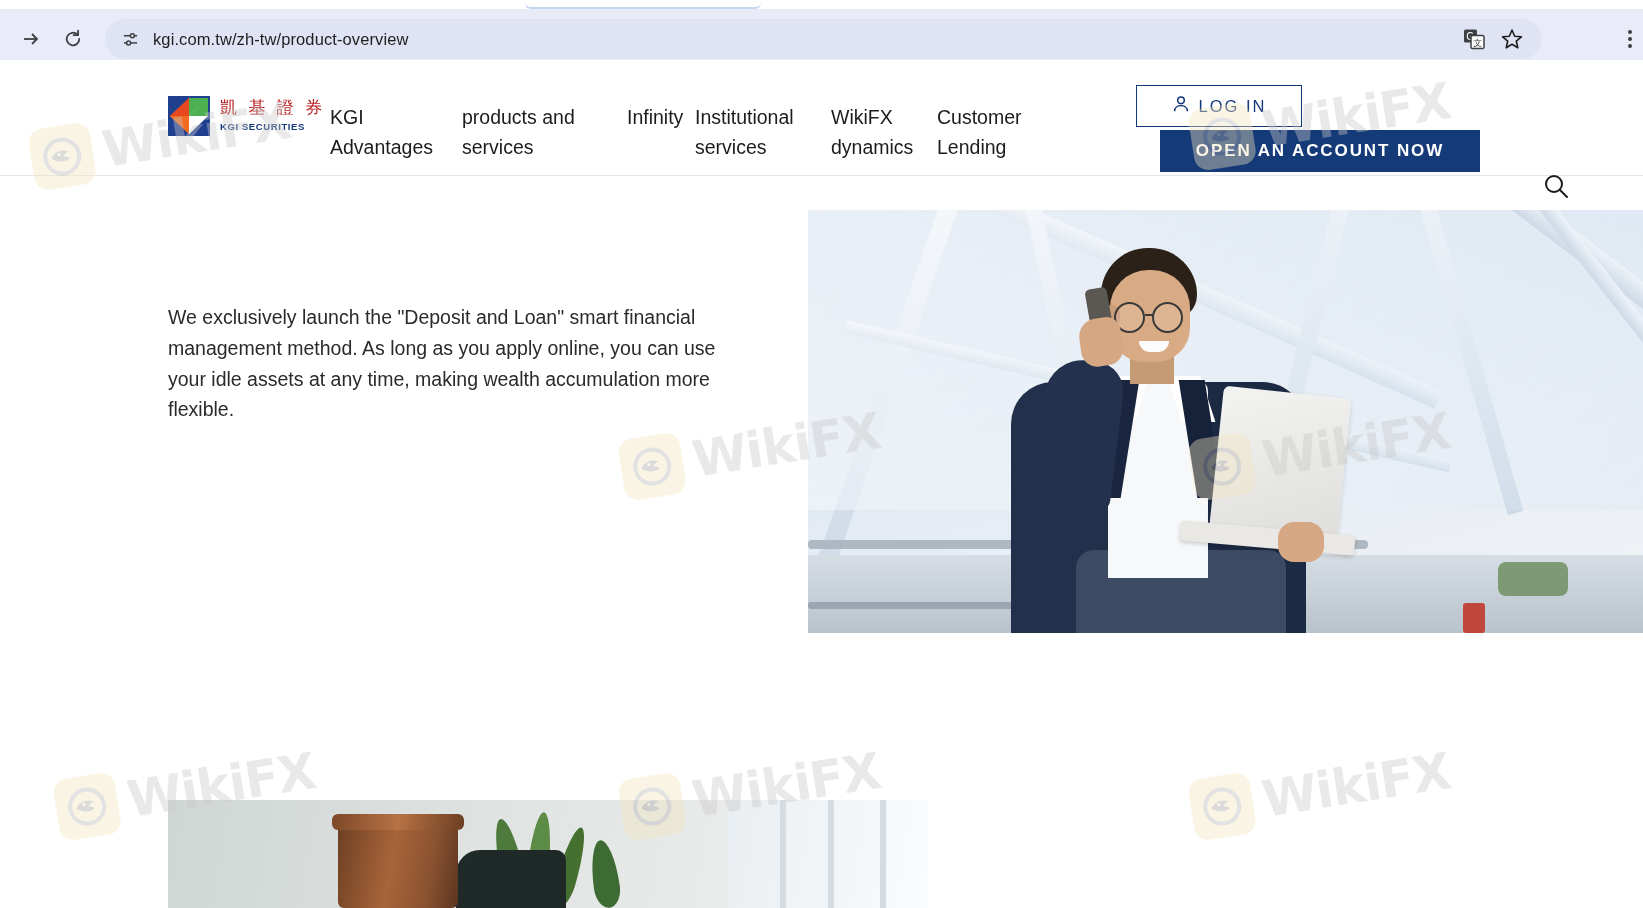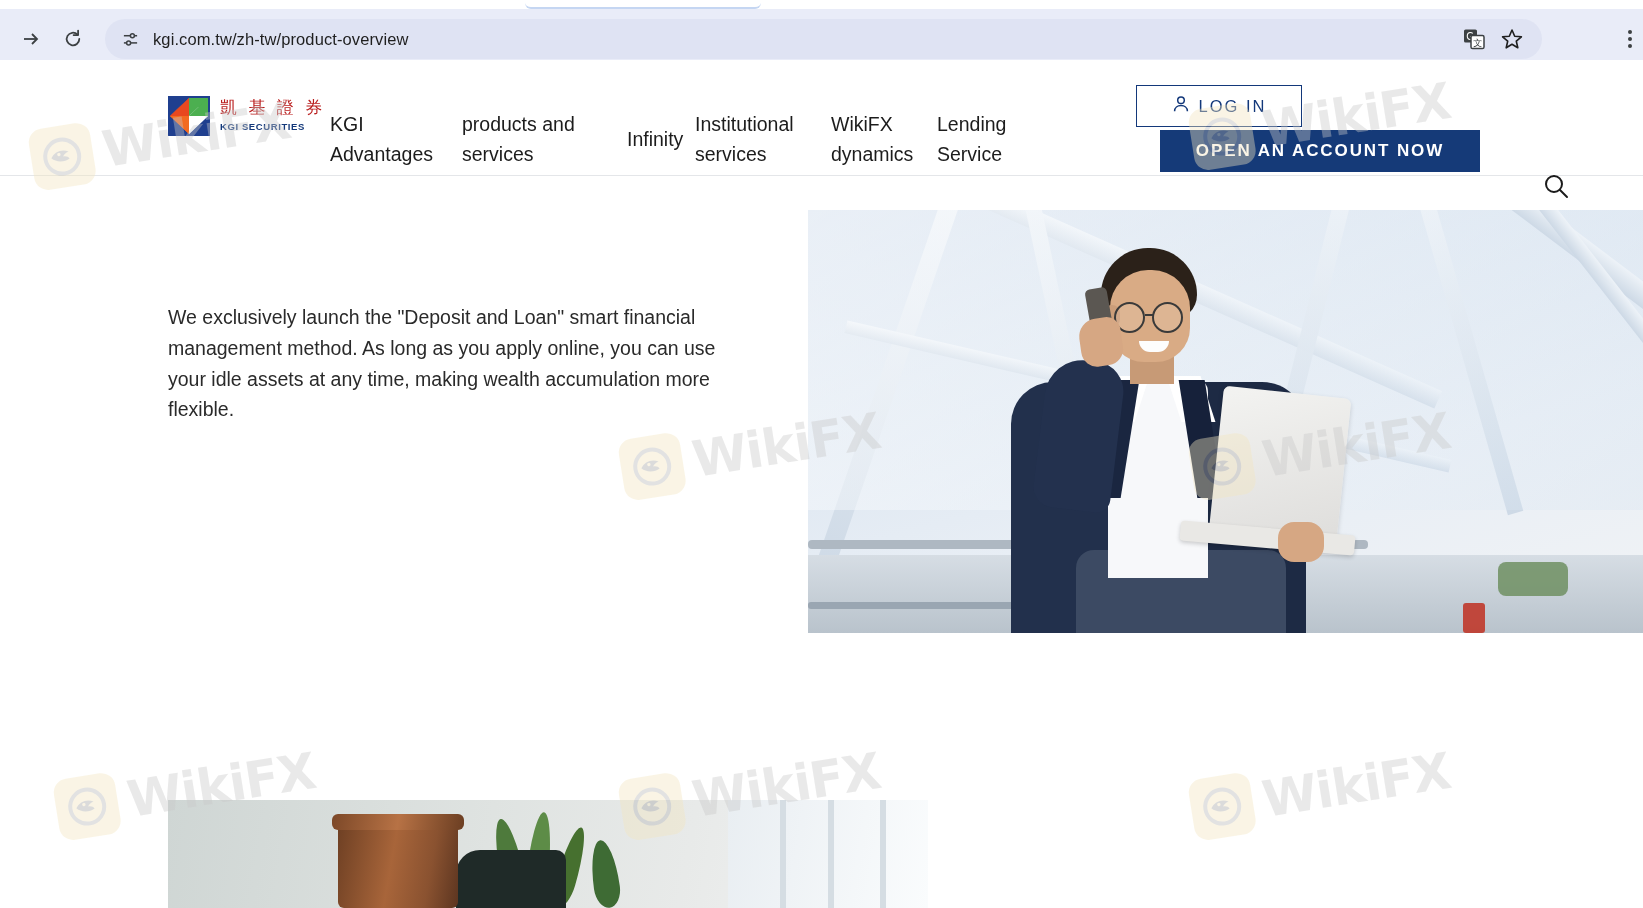--- a/index.html
+++ b/index.html
@@ -160,22 +160,21 @@
     color: #13387a;
     line-height: 1.3;
     margin-top: 4px;
   }
 
   #main-nav {
     position: absolute;
     left: 330px; top: 42px;
     width: 800px;
     display: flex;
-    align-items: center;
-    margin-top: 7px;
+    align-items: flex-start;
   }
   .nav-item {
     font-size: 19.5px;
     color: #1c1c1c;
     line-height: 1.55;
     cursor: pointer;
     padding-right: 2px;
     font-family: "Liberation Sans", sans-serif;
   }
   #nav-0 { width: 132px; }
@@ -628,21 +627,21 @@
         <span id="brand-en">KGI SECURITIES</span>
       </span>
     </div>
 
     <nav id="main-nav">
       <div class="nav-item" id="nav-0">KGI Advantages</div>
       <div class="nav-item" id="nav-1">products and services</div>
       <div class="nav-item" id="nav-2">Infinity</div>
       <div class="nav-item" id="nav-3">Institutional services</div>
       <div class="nav-item" id="nav-4">WikiFX dynamics</div>
-      <div class="nav-item" id="nav-5">Lending Service</div>
+      <div class="nav-item" id="nav-5">Customer Lending</div>
     </nav>
 
     <div id="open-account-button">
       <span id="open-account-label">OPEN AN ACCOUNT NOW</span>
     </div>
 
     <div id="login-button">
       <span>
         <svg width="18" height="18" viewBox="0 0 18 18" aria-hidden="true">
           <circle cx="9" cy="5.3" r="3.3" fill="none" stroke="#13387a" stroke-width="1.5"></circle>

